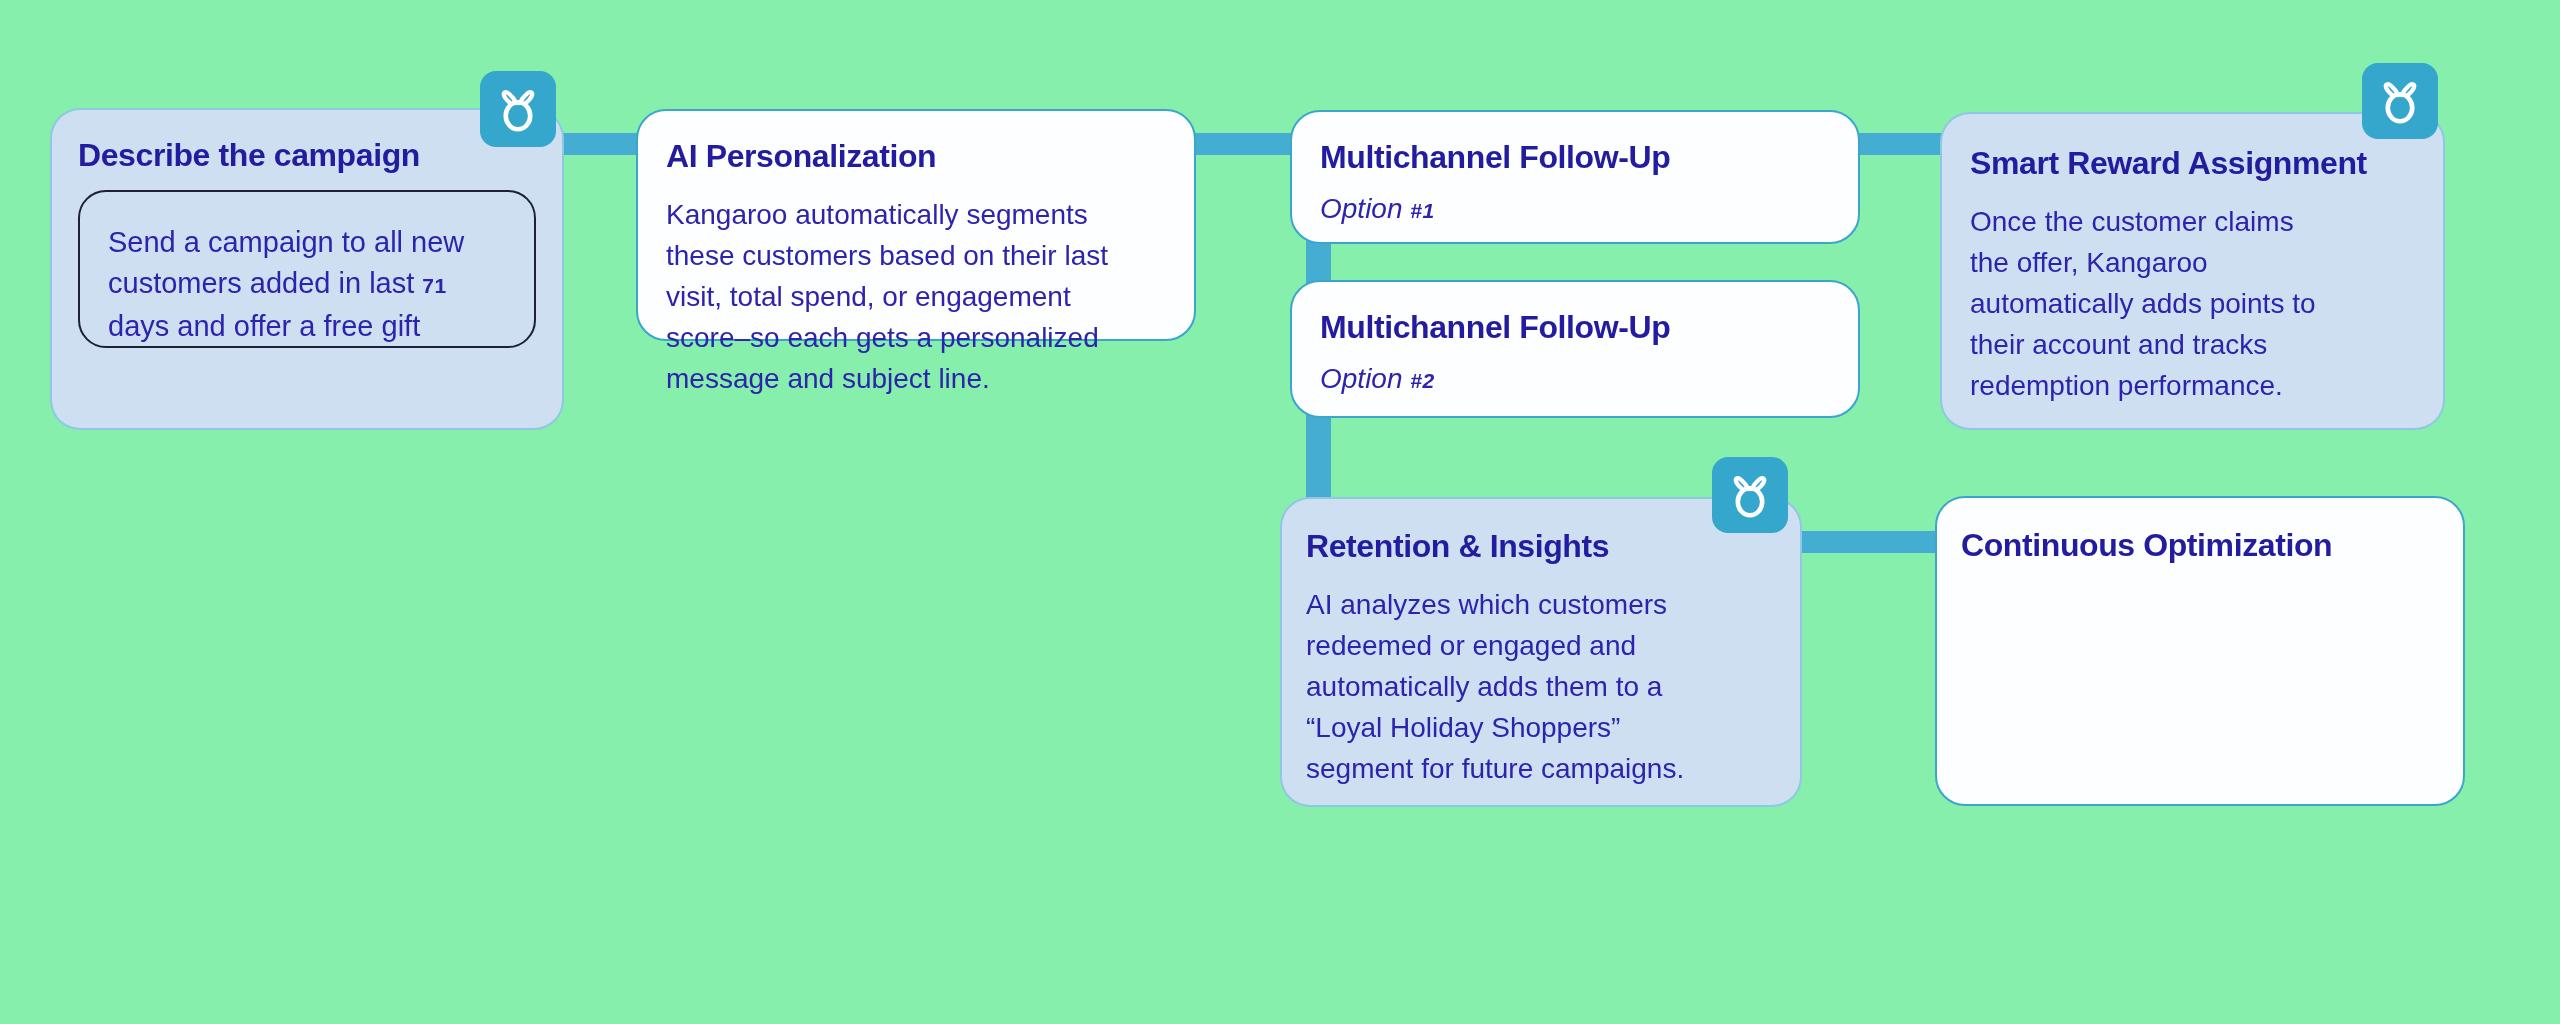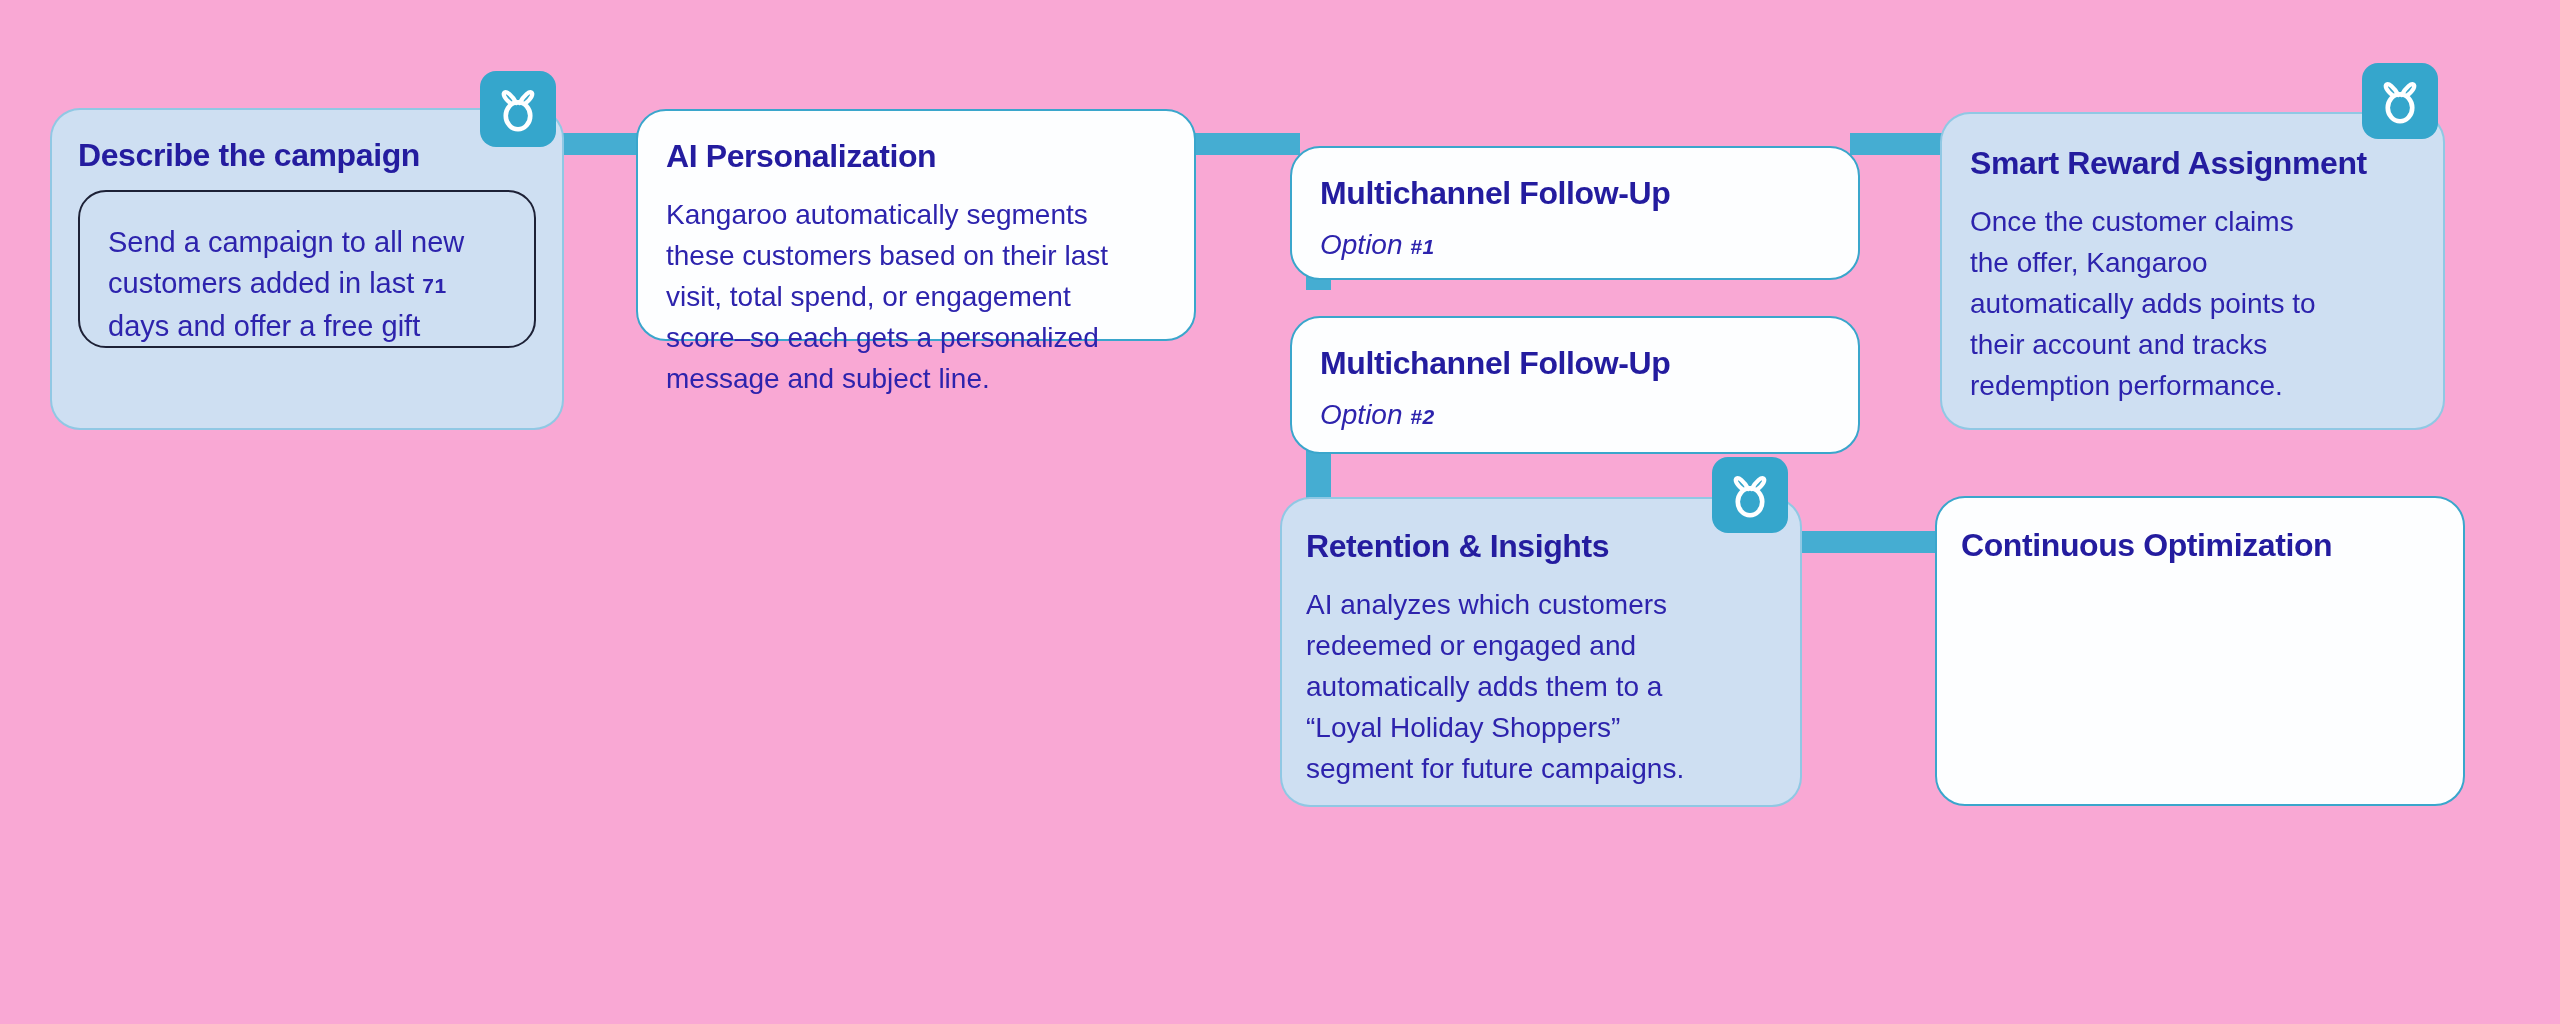--- a/index.html
+++ b/index.html
@@ -5,21 +5,21 @@
   html, body {
     margin: 0;
     padding: 0;
     background: #ffffff;
     font-family: "Liberation Sans", sans-serif;
   }
   .canvas {
     position: relative;
     width: 2560px;
     height: 1024px;
-    background: #f9a8d4;
+    background: #86efac;
     overflow: hidden;
   }
   .connector {
     position: absolute;
     background: var(--connector, #45ADD2);
     z-index: 0;
   }
   .card {
     position: absolute;
     box-sizing: border-box;
@@ -67,21 +67,21 @@
     height: 158px;
     border: 2.5px solid var(--note_border, #1D2136);
     border-radius: 28px;
     padding: 30px 28px 0 28px;
     font-size: 29px;
     line-height: 41px;
     color: var(--body_text, #2D23AD);
   }
   .pad-1 { padding: 26px 26px 0 26px; }
   .pad-2 { padding: 26px 28px 0 28px; }
-  .pad-3 { padding: 26px 28px 0 28px; margin-top: 36px; }
+  .pad-3 { padding: 26px 28px 0 28px; }
   .pad-5 { padding: 30px 28px 0 28px; }
   .pad-6 { padding: 28px 24px 0 24px; }
   .pad-7 { padding: 28px 24px 0 24px; }
   .badge {
     position: absolute;
     width: 76px;
     height: 76px;
     background: var(--badge, #35A6CC);
     border-radius: 16px;
     z-index: 3;

